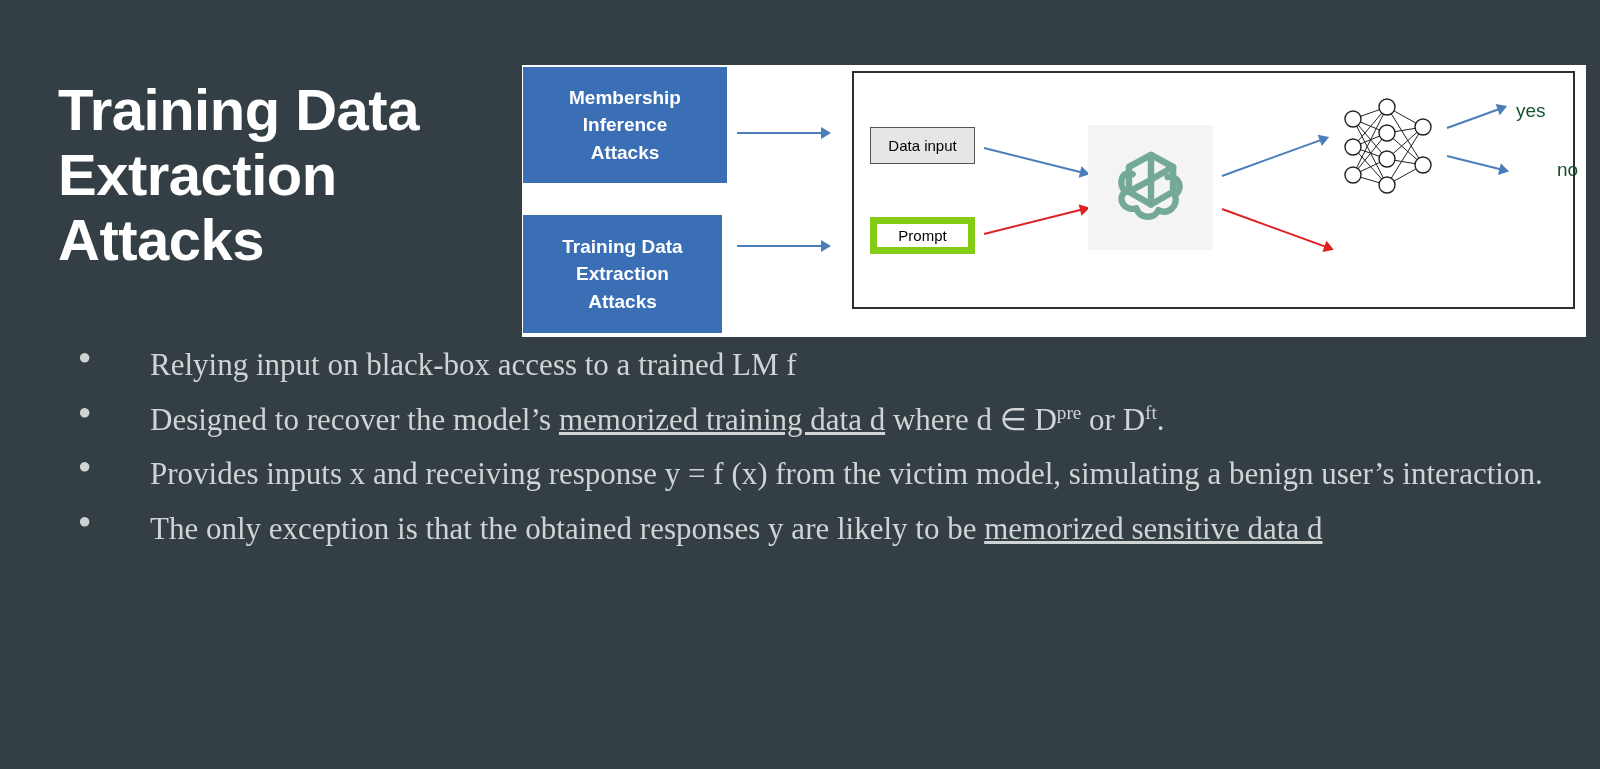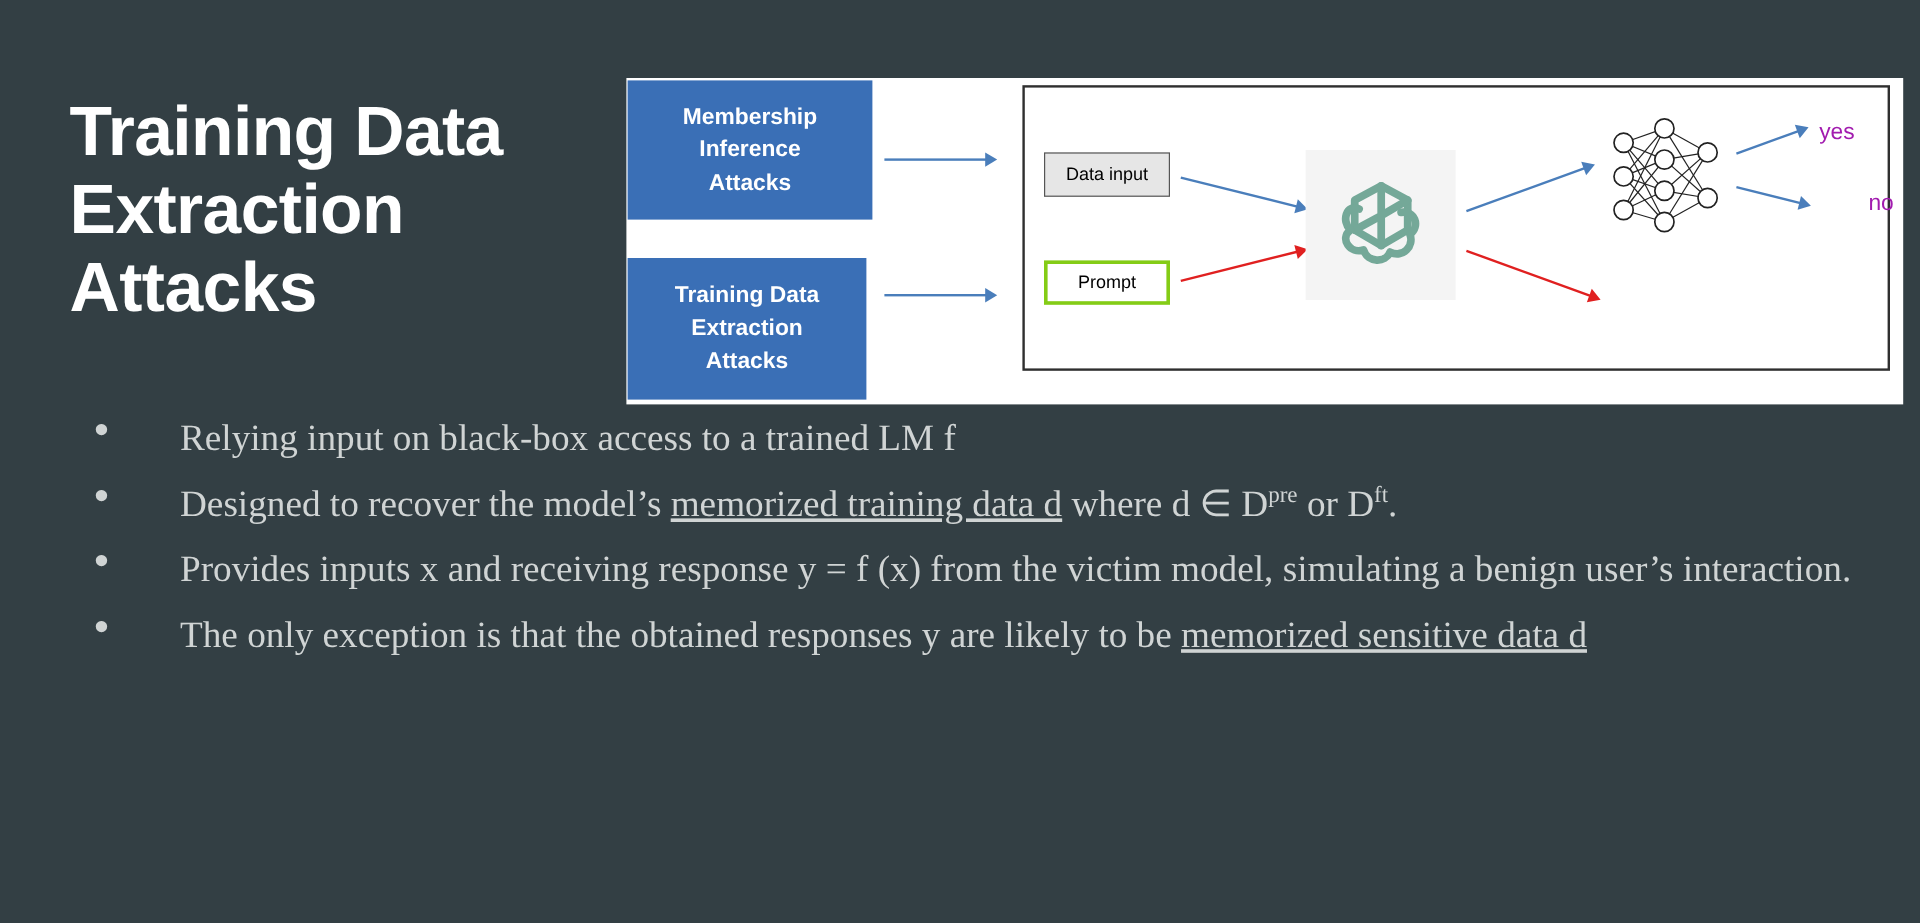--- a/index.html
+++ b/index.html
@@ -116,21 +116,21 @@
     height: 37px;
     background: #e6e6e6;
     border: 1px solid #555;
   }
   #box-prompt {
     left: 348px;
     top: 152px;
     width: 105px;
     height: 37px;
     background: #ffffff;
-    border: 3px solid #84cc16;
+    border: 7px solid #84cc16;
   }
 
   
   #model-block {
     position: absolute;
     left: 566px;
     top: 60px;
     width: 125px;
     height: 125px;
     background: #f4f4f4;
@@ -186,21 +186,21 @@
     border-top: 6px solid transparent;
     border-bottom: 6px solid transparent;
   }
   #arrow-yes { left: 925px; top: 62px; width: 55px; transform: rotate(-20deg); }
   #arrow-no  { left: 925px; top: 90px; width: 55px; transform: rotate(14deg); }
 
   .yn-label {
     position: absolute;
     font-family: "Liberation Sans", sans-serif;
     font-size: 19px;
-    color: #a21caf;
+    color: #14532d;
   }
   #label-yes { left: 994px; top: 35px; }
   #label-no  { left: 1035px; top: 94px; }
 
   #box-pii {
     position: absolute;
     left: 788px;
     top: 163px;
     width: 223px;
     height: 57px;

